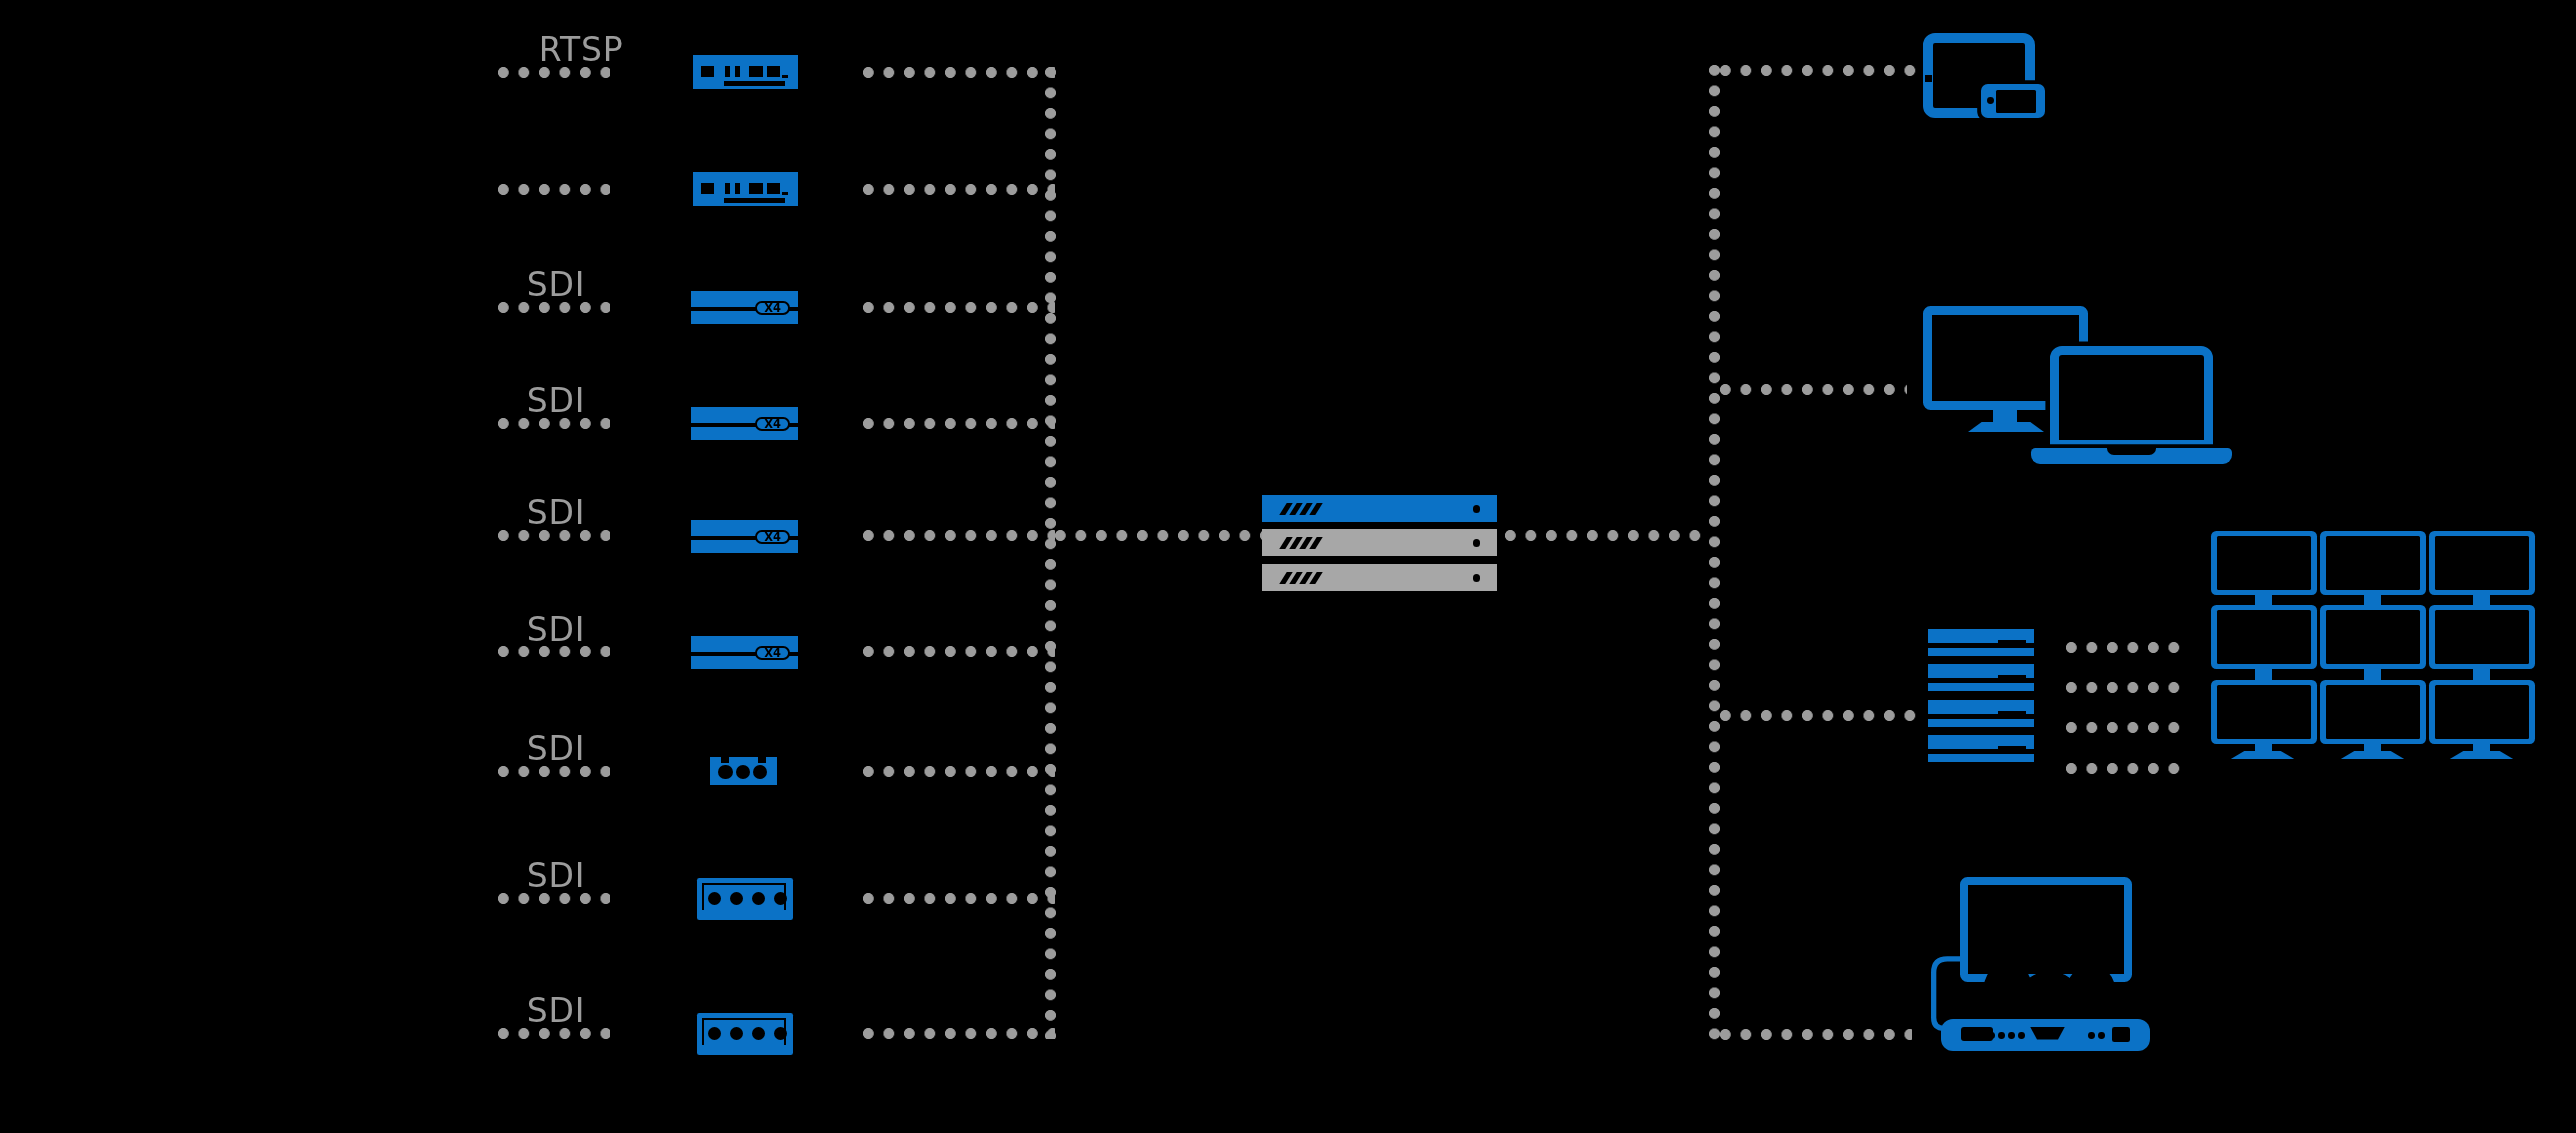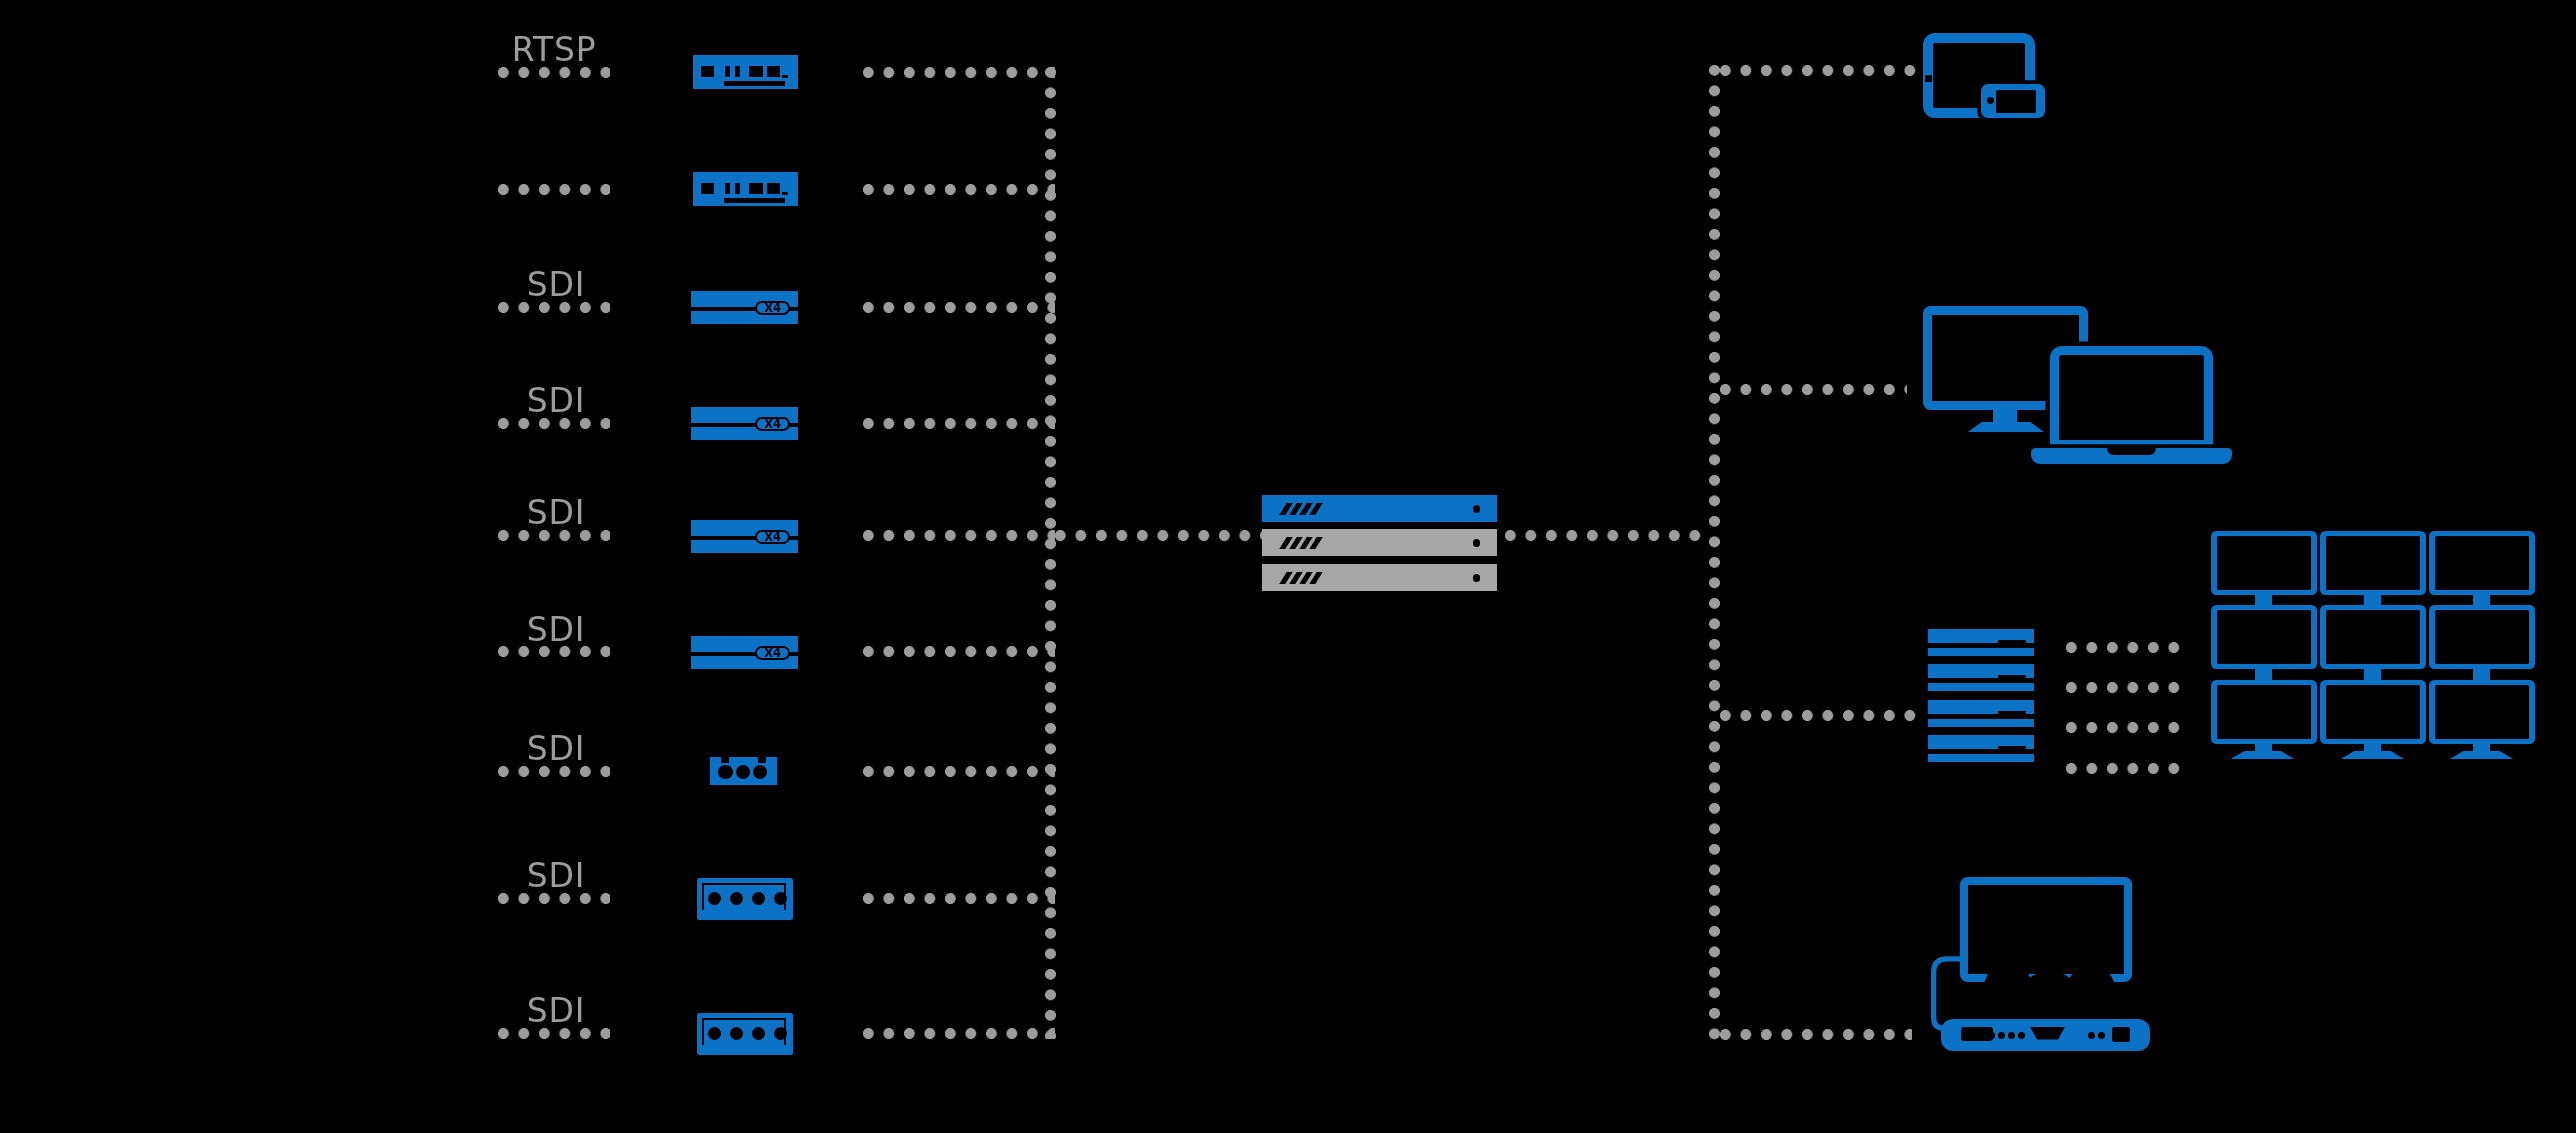--- a/index.html
+++ b/index.html
@@ -132,21 +132,21 @@
           <path class="b" d="M74,160 Q74,116 120,108 Q166,116 166,160 Z"></path>
         </g>
       </symbol>
     </defs>
   </svg>
 
   <div>
     <svg class="icon" style="left:420px;top:32px" width="56" height="85" viewBox="0 0 74 112">
         <use href="#sym-ipcam"></use>
       </svg>
-    <div class="plabel" style="left:493px;top:32px">RTSP</div>
+    <div class="plabel" style="left:520px;top:32px">RTSP</div>
     <div class="hd" style="left:498px;top:67px;width:112px"></div>
     <div class="encA" style="left:693px;top:55px">
       <i style="left:8.4px;top:10.6px;width:13px;height:11.4px"></i>
         <i style="left:32px;top:10.6px;width:4.6px;height:11.4px"></i>
       <i style="left:42px;top:10.6px;width:5.3px;height:11.4px"></i>
         <i style="left:56px;top:10.6px;width:13.7px;height:11.4px"></i>
       <i style="left:74px;top:10.6px;width:13px;height:11.4px"></i>
         <i style="left:89px;top:20px;width:6px;height:3px"></i>
       <i style="left:31px;top:26px;width:61px;height:4.6px"></i>
     </div>

